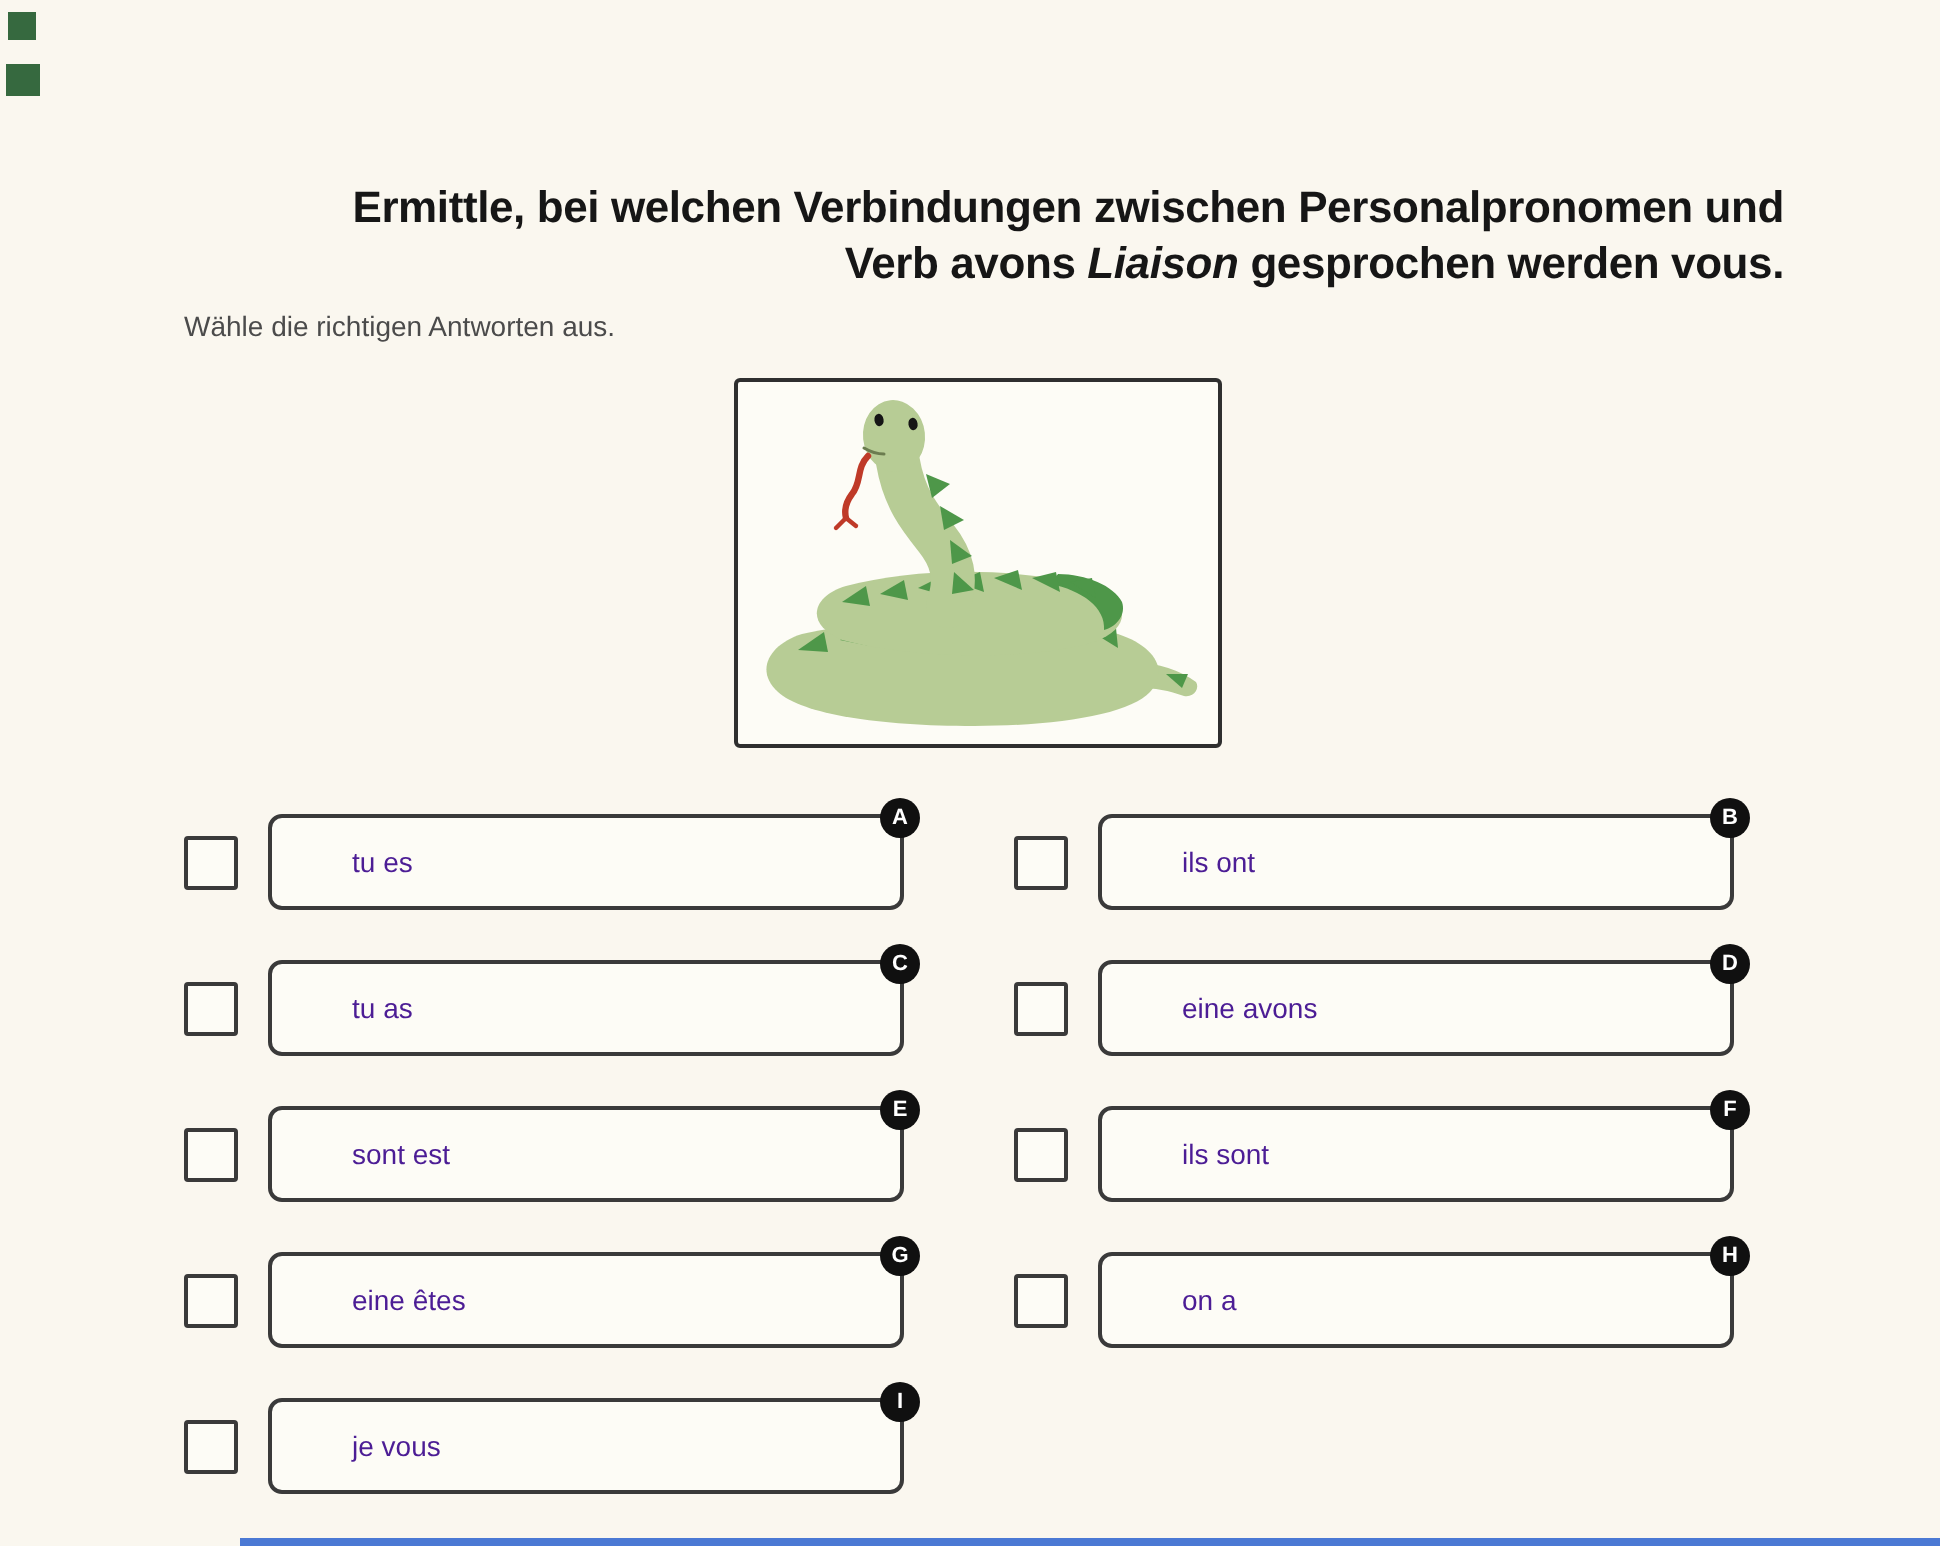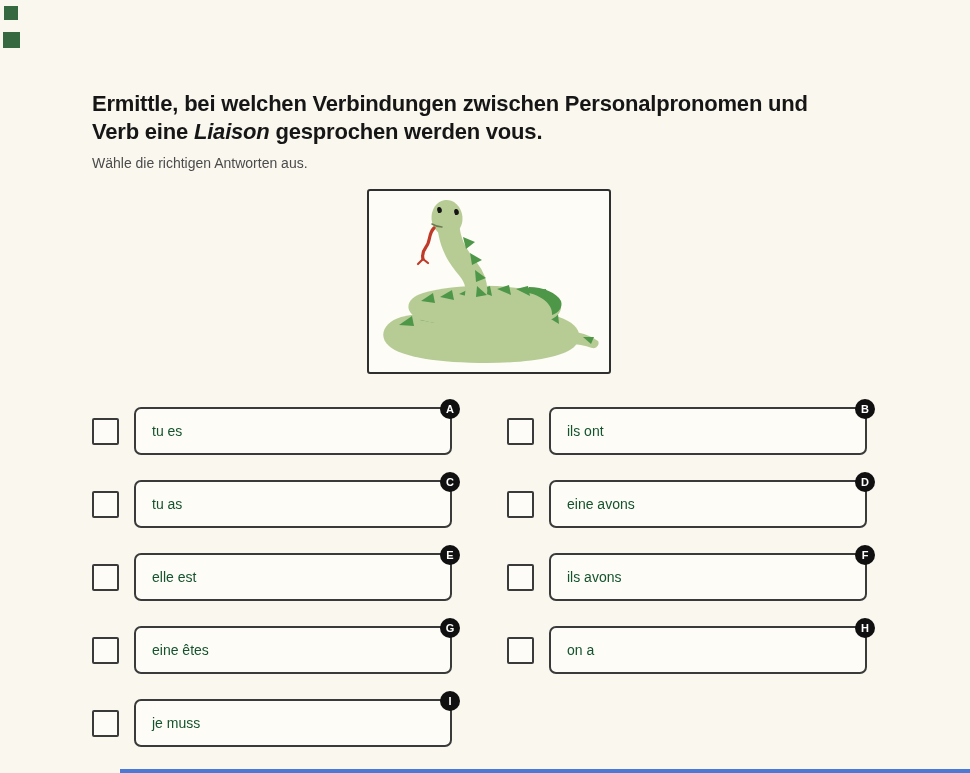--- a/index.html
+++ b/index.html
@@ -18,21 +18,21 @@
   .content{padding:90px 0 0 92px;}
   h1.title{
     margin:0;
     font-size:22px;
     font-weight:700;
     color:#161616;
     line-height:28px;
     letter-spacing:-0.2px;
     max-width:800px;
   }
-  h1.title .tl{display:block;}
+  h1.title .tl{display:block;text-align:right;}
   h1.title em{font-style:italic;}
   .instruction{
     margin:9px 0 16px 0;
     font-size:14px;
     color:#4b4b4b;
   }
   
   .panel{
     margin:18px 0 0 275px;
     width:244px;height:185px;
@@ -66,21 +66,22 @@
     box-sizing:border-box;
     background:#fdfcf6;
     border:2px solid #3a3a3a;
     border-radius:7px;
     display:flex;align-items:center;
     padding-left:16px;
     cursor:pointer;
   }
   .option-label{
     font-size:14px;
-    color:#14532d;
+    color:#4c1d95;
+    margin-left:24px;
   }
   .badge{
     position:absolute;
     top:-10px;right:-10px;
     width:20px;height:20px;
     border-radius:50%;
     background:#101010;
     color:#fff;
     font-size:11px;
     font-weight:700;
@@ -98,21 +99,21 @@
 </head>
 <body>
 
 <div class="decor-sq one" style="background: rgb(54, 105, 63);"></div>
 <div class="decor-sq two" style="background: rgb(54, 105, 63);"></div>
 
 <div class="content">
 
   <h1 class="title">
     <span class="tl">Ermittle, bei welchen Verbindungen zwischen Personalpronomen und</span>
-    <span class="tl"><span>Verb eine </span><em>Liaison</em><span> gesprochen werden vous.</span></span>
+    <span class="tl"><span>Verb avons </span><em>Liaison</em><span> gesprochen werden vous.</span></span>
   </h1>
 
   <p class="instruction">Wähle die richtigen Antworten aus.</p>
 
   <div class="panel">
     <svg width="240" height="181" viewBox="0 0 240 181" xmlns="http://www.w3.org/2000/svg">
 
       <path d="M185,142 C202,138 218,142 229,150 C231,153 228,158 223,157 C210,152 196,152 184,155 Z" fill="#b7cc95"></path>
       <polygon points="196,146 208,141 209,149" fill="#4e9749"></polygon>
       <polygon points="214,146 225,146 222,153" fill="#4e9749"></polygon>
@@ -167,35 +168,35 @@
       <div class="option-row">
         <div class="checkbox"></div>
         <div class="option-box">
           <span class="option-label">tu as</span>
           <span class="badge">C</span>
         </div>
       </div>
       <div class="option-row">
         <div class="checkbox"></div>
         <div class="option-box">
-          <span class="option-label">elle est</span>
+          <span class="option-label">sont est</span>
           <span class="badge">E</span>
         </div>
       </div>
       <div class="option-row">
         <div class="checkbox"></div>
         <div class="option-box">
           <span class="option-label">eine êtes</span>
           <span class="badge">G</span>
         </div>
       </div>
       <div class="option-row">
         <div class="checkbox"></div>
         <div class="option-box">
-          <span class="option-label">je muss</span>
+          <span class="option-label">je vous</span>
           <span class="badge">I</span>
         </div>
       </div>
     </div>
 
     <div class="option-col">
       <div class="option-row">
         <div class="checkbox"></div>
         <div class="option-box">
           <span class="option-label">ils ont</span>
@@ -205,21 +206,21 @@
       <div class="option-row">
         <div class="checkbox"></div>
         <div class="option-box">
           <span class="option-label">eine avons</span>
           <span class="badge">D</span>
         </div>
       </div>
       <div class="option-row">
         <div class="checkbox"></div>
         <div class="option-box">
-          <span class="option-label">ils avons</span>
+          <span class="option-label">ils sont</span>
           <span class="badge">F</span>
         </div>
       </div>
       <div class="option-row">
         <div class="checkbox"></div>
         <div class="option-box">
           <span class="option-label">on a</span>
           <span class="badge">H</span>
         </div>
       </div>

